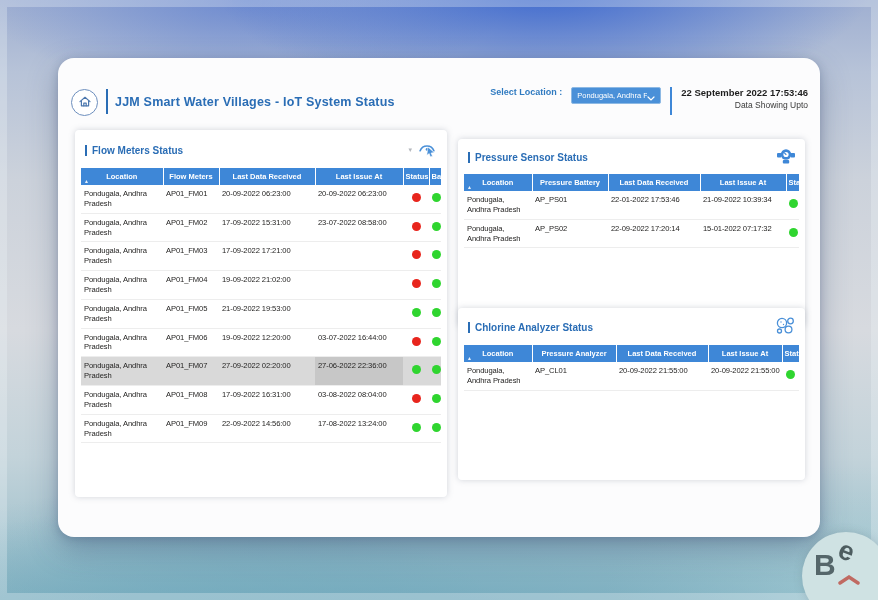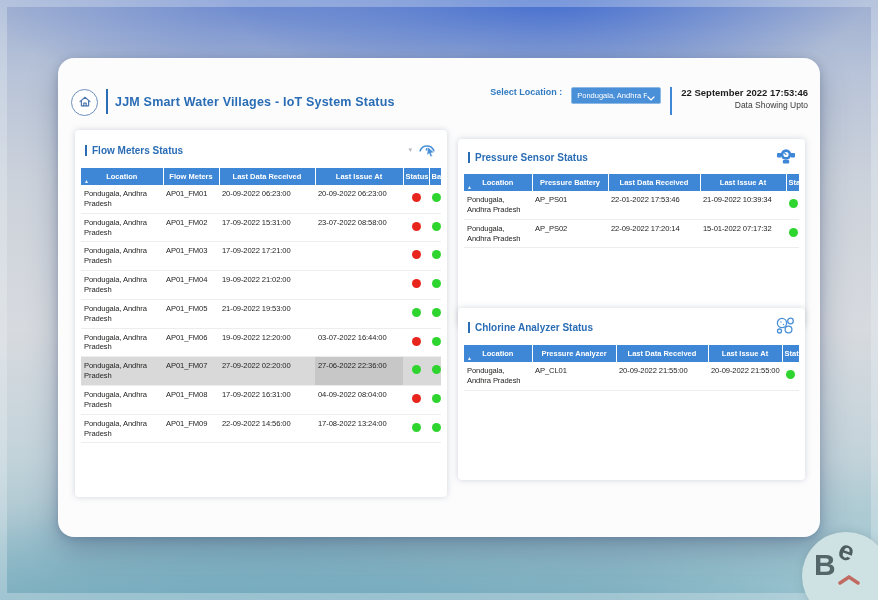--- a/index.html
+++ b/index.html
@@ -199,21 +199,21 @@
               <td class="nowrap">AP01_FM07</td>
               <td class="nowrap">27-09-2022 02:20:00</td>
               <td class="nowrap selected-cell">27-06-2022 22:36:00</td>
               <td class="dot-cell"><span class="dot green"></span></td>
               <td class="dot-cell"><span class="dot green"></span></td>
             </tr>
             <tr>
               <td>Pondugala, Andhra Pradesh</td>
               <td class="nowrap">AP01_FM08</td>
               <td class="nowrap">17-09-2022 16:31:00</td>
-              <td class="nowrap">04-09-2022 08:04:00</td>
+              <td class="nowrap">03-08-2022 08:04:00</td>
               <td class="dot-cell"><span class="dot red"></span></td>
               <td class="dot-cell"><span class="dot green"></span></td>
             </tr>
             <tr>
               <td>Pondugala, Andhra Pradesh</td>
               <td class="nowrap">AP01_FM09</td>
               <td class="nowrap">22-09-2022 14:56:00</td>
               <td class="nowrap">17-08-2022 13:24:00</td>
               <td class="dot-cell"><span class="dot green"></span></td>
               <td class="dot-cell"><span class="dot green"></span></td>

